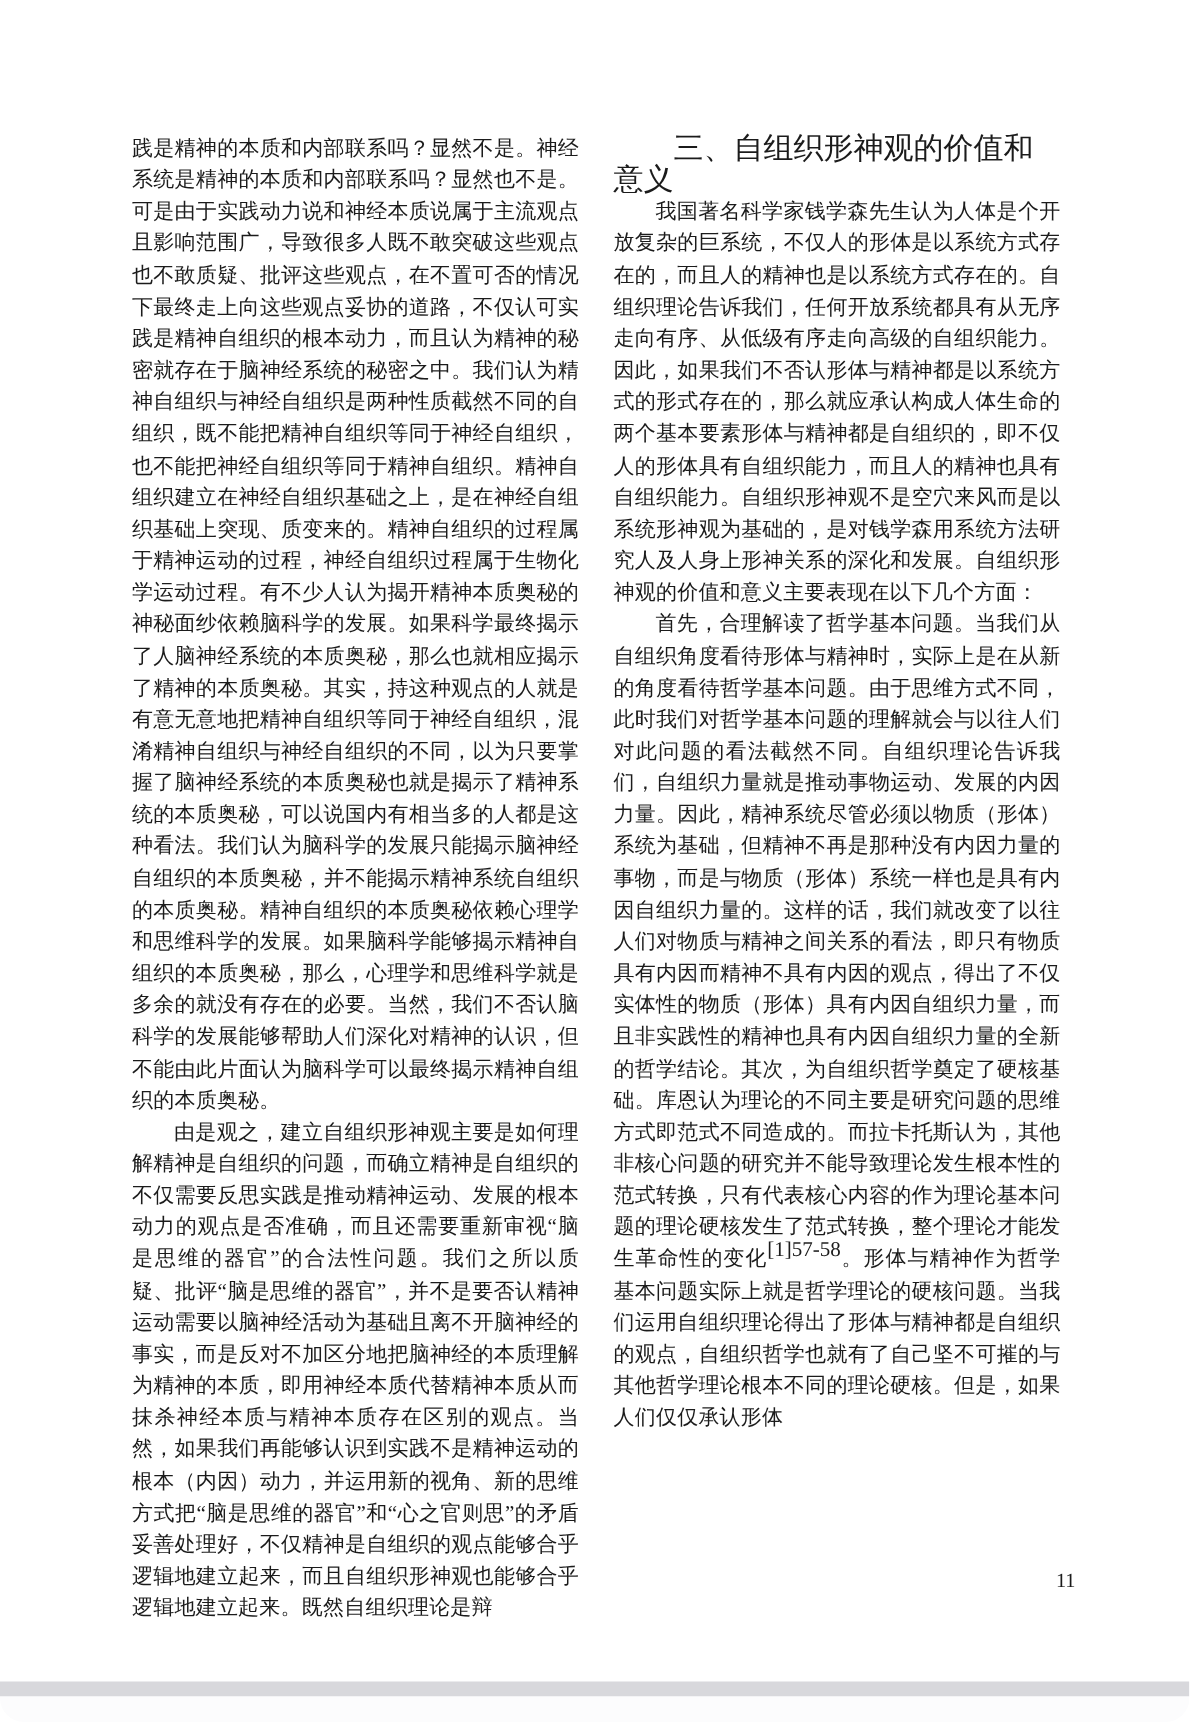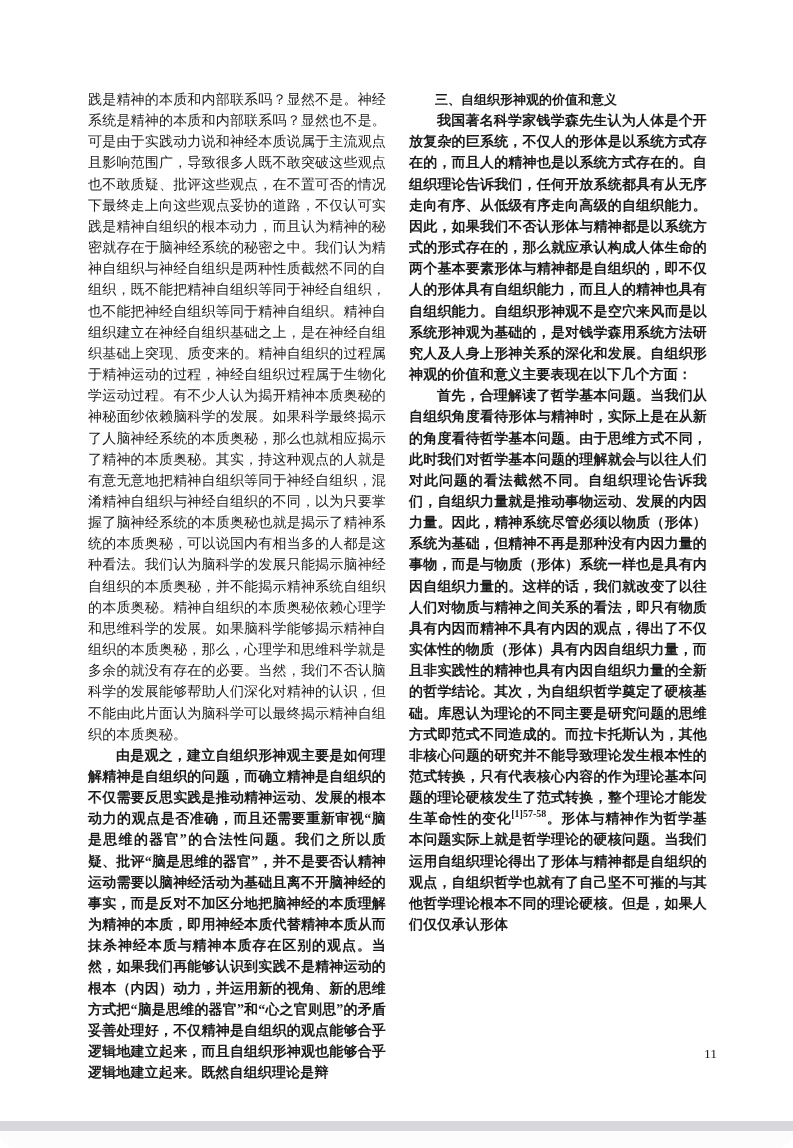--- a/index.html
+++ b/index.html
@@ -24,33 +24,33 @@
   .col-left  { left: 88px; }
   .col-right { left: 409px; }
   p.body-text {
     margin: 0;
     font-size: 14px;
     line-height: 21.15px;
     text-align: justify;
     color: var(--ink, #1b1b1b);
     letter-spacing: 0.15px;
   }
-  .indent { text-indent: 2em; font-weight: bold; }
+  .indent { text-indent: 2em; }
   h3.section-heading {
     margin: 0;
-    font-size: 13px;
+    font-size: 20px;
     line-height: 21.15px;
-    font-weight: bold;
+    font-weight: normal;
     font-family: "Liberation Sans", sans-serif;
     text-indent: 2em;
     color: var(--ink, #1b1b1b);
     text-align: left;
   }
   sup.citation {
-    font-size: 10px;
+    font-size: 14px;
     line-height: 0;
     letter-spacing: 0;
   }
   .page-number {
     position: absolute;
     left: 704px;
     top: 1028px;
     font-size: 13.5px;
     line-height: 20px;
     color: var(--ink, #1b1b1b);

